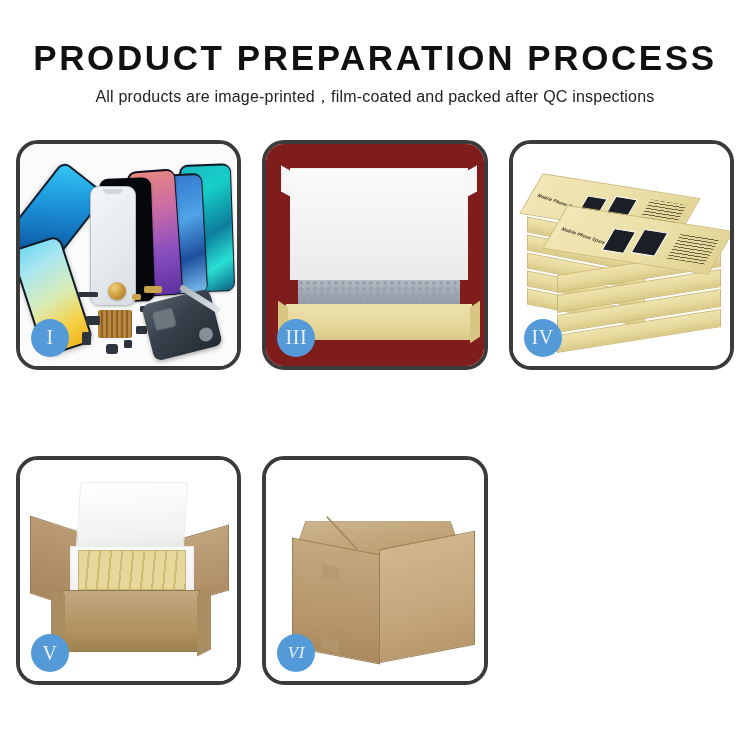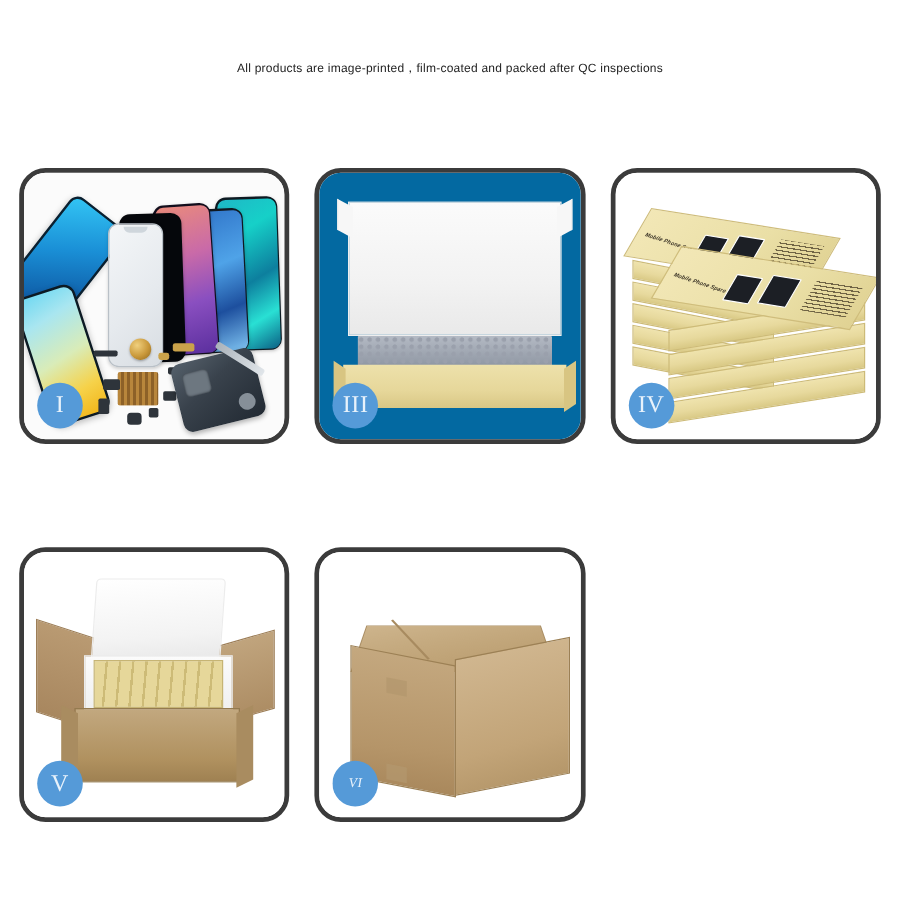--- a/index.html
+++ b/index.html
@@ -18,21 +18,21 @@
     font-size: 35px;
     font-weight: 700;
     letter-spacing: 2.6px;
     color: #111111;
     line-height: 1.05;
     white-space: nowrap;
   }
   .subtitle {
     margin-top: 10px;
     font-family: "Liberation Sans", sans-serif;
-    font-size: 10px;
+    font-size: 16px;
     font-weight: 400;
     color: #222222;
     letter-spacing: .2px;
     white-space: nowrap;
   }
 
   
   .grid {
     position: absolute;
     left: 16px; top: 140px;
@@ -63,21 +63,21 @@
     width: 38px; height: 38px;
     border-radius: 50%;
     background: #559ad8;
     display: flex; align-items: center; justify-content: center;
     font-family: "Liberation Serif", serif;
     font-size: 20px;
     color: #e8f2fb;
     letter-spacing: .5px;
     z-index: 40;
   }
-  .badge.wide { font-size: 11px; font-style: italic; }
+  .badge.wide { font-size: 17px; font-style: italic; }
 
   
   .p1 { background: #fbfbfb; }
   
   .ph {
     position: absolute;
     border-radius: 9px;
     box-shadow: 0 1px 3px rgba(0,0,0,.25);
     overflow: hidden;
   }
@@ -193,21 +193,21 @@
   .tape {
     position:absolute; width:12px; height:10px; background:#d2a85e; opacity:.85; border-radius:1px;
   }
   .bub-overlay {
     position:absolute; inset:0;
     background: radial-gradient(circle at 7px 7px, rgba(255,255,255,.75) 3.8px, rgba(255,255,255,0) 4.8px) 0 0/13px 13px;
     pointer-events:none;
   }
 
   
-  .p3 { background:#0369a1; }
+  .p3 { background:#7f1d1d; }
   .box3-lid {
     position:absolute; left:24px; top:24px; width:178px; height:112px;
     background:linear-gradient(180deg,#fbfbfb 0%,#f2f2f2 60%,#e9e9e9 100%);
     border:1px solid #eeeeee;
   }
   .box3-lid:before{
     content:""; position:absolute; left:-10px; top:0; width:12px; height:26px;
     background:#f7f7f7; transform: skewY(28deg); border-left:1px solid #ededed;
   }
   .box3-lid:after{
@@ -339,20 +339,21 @@
     position:absolute; left:56px; top:178px; width:17px; height:13px;
     background:#b3976d; opacity:.75; transform:skewY(11deg);
   }
 </style>
 </head>
 <body>
 
 <div class="page">
 
   <div class="header">
+    <div class="title">PRODUCT PREPARATION PROCESS</div>
     <div class="subtitle">All products are image-printed，film-coated and packed after QC inspections</div>
   </div>
 
   <div class="grid">
 
     <div class="panel">
       <div class="stage p1">
         <div class="ph-tilt"></div>
         <div class="ph ph-teal">
             <div class="scr"></div>

